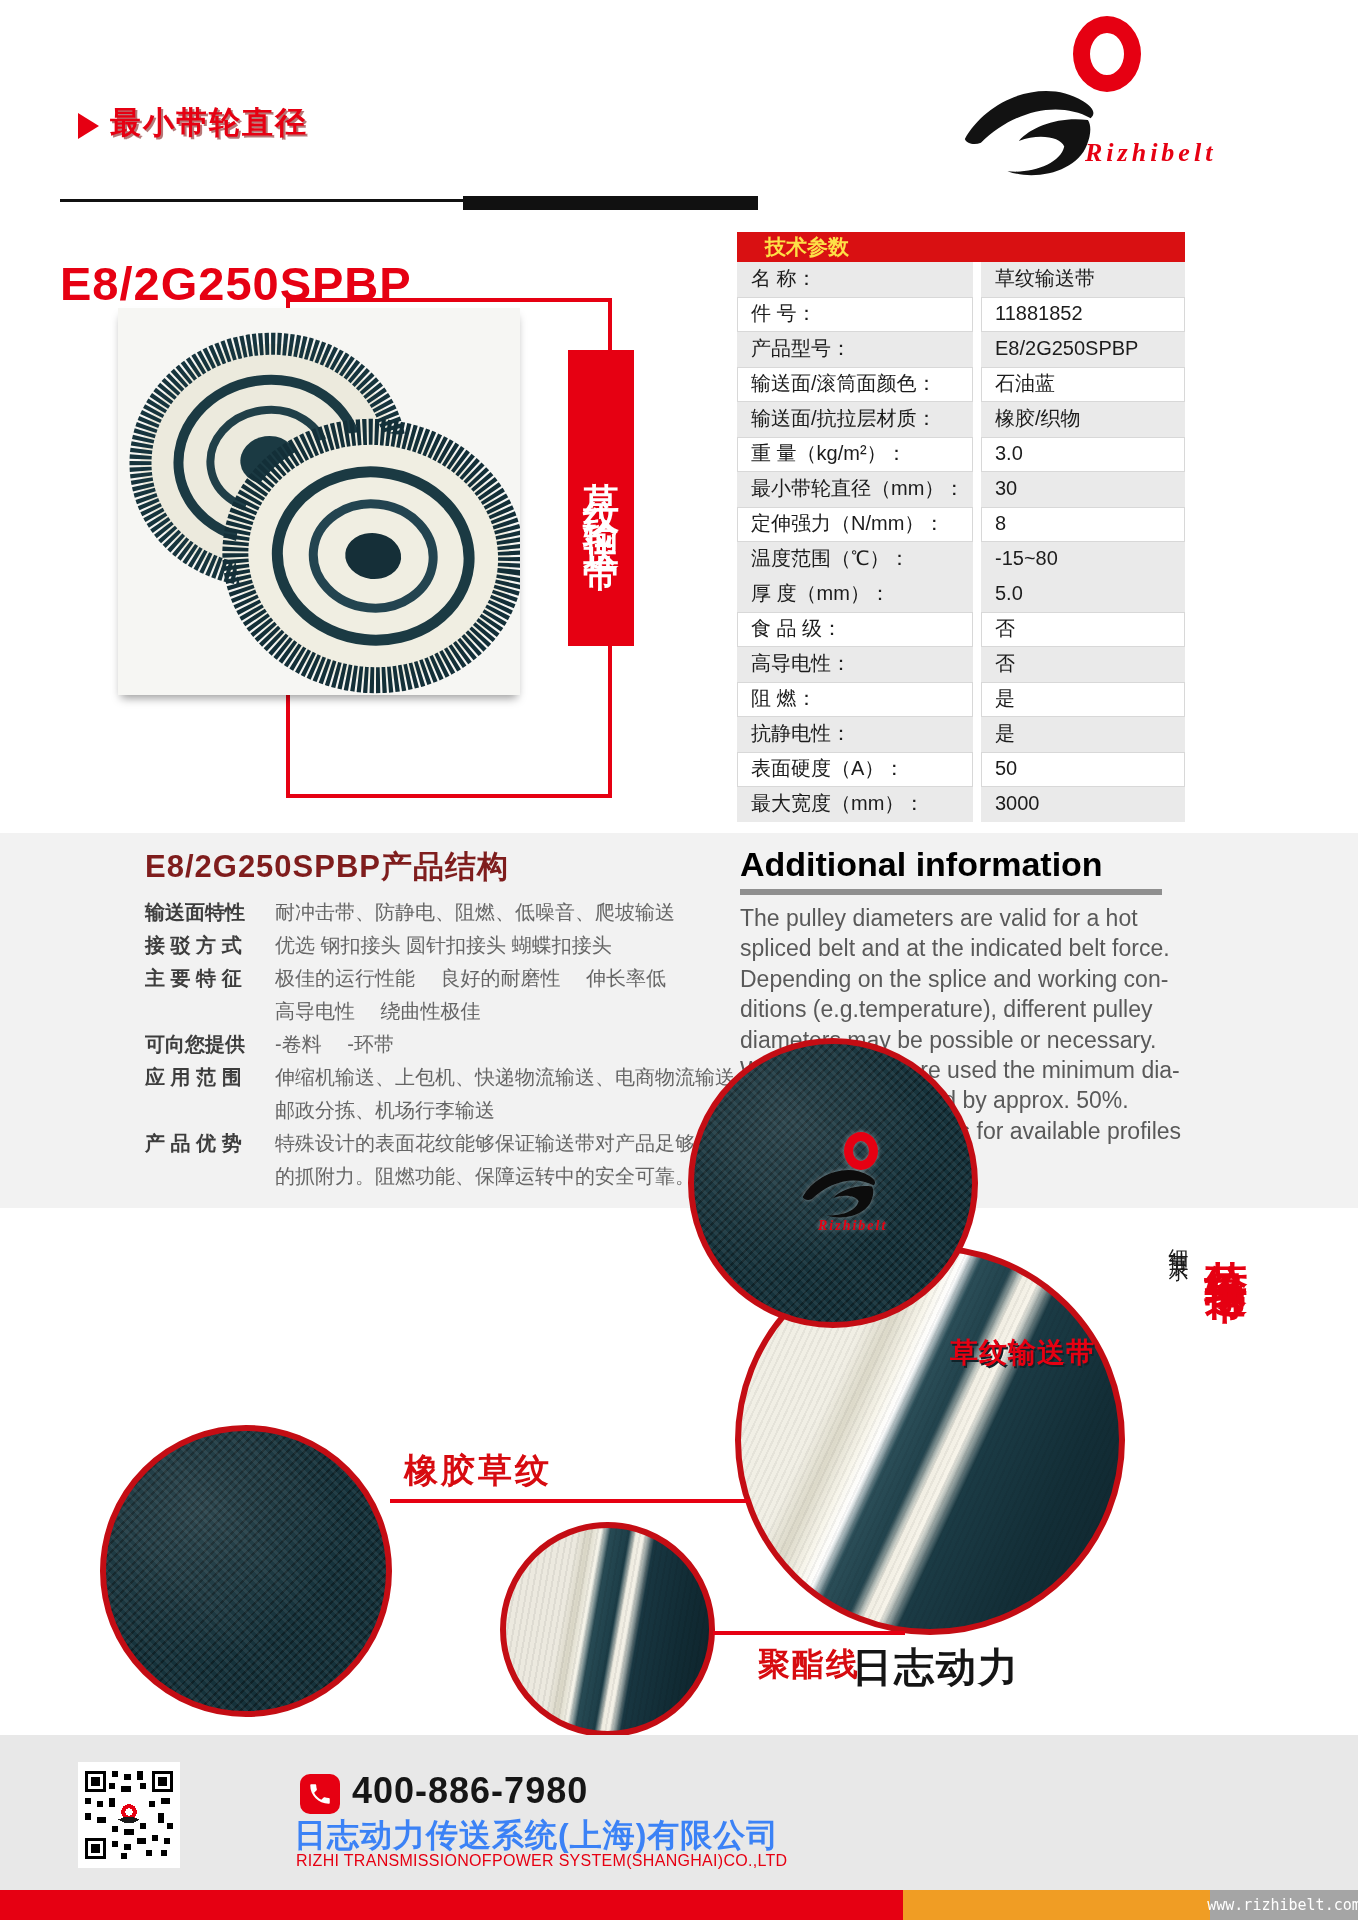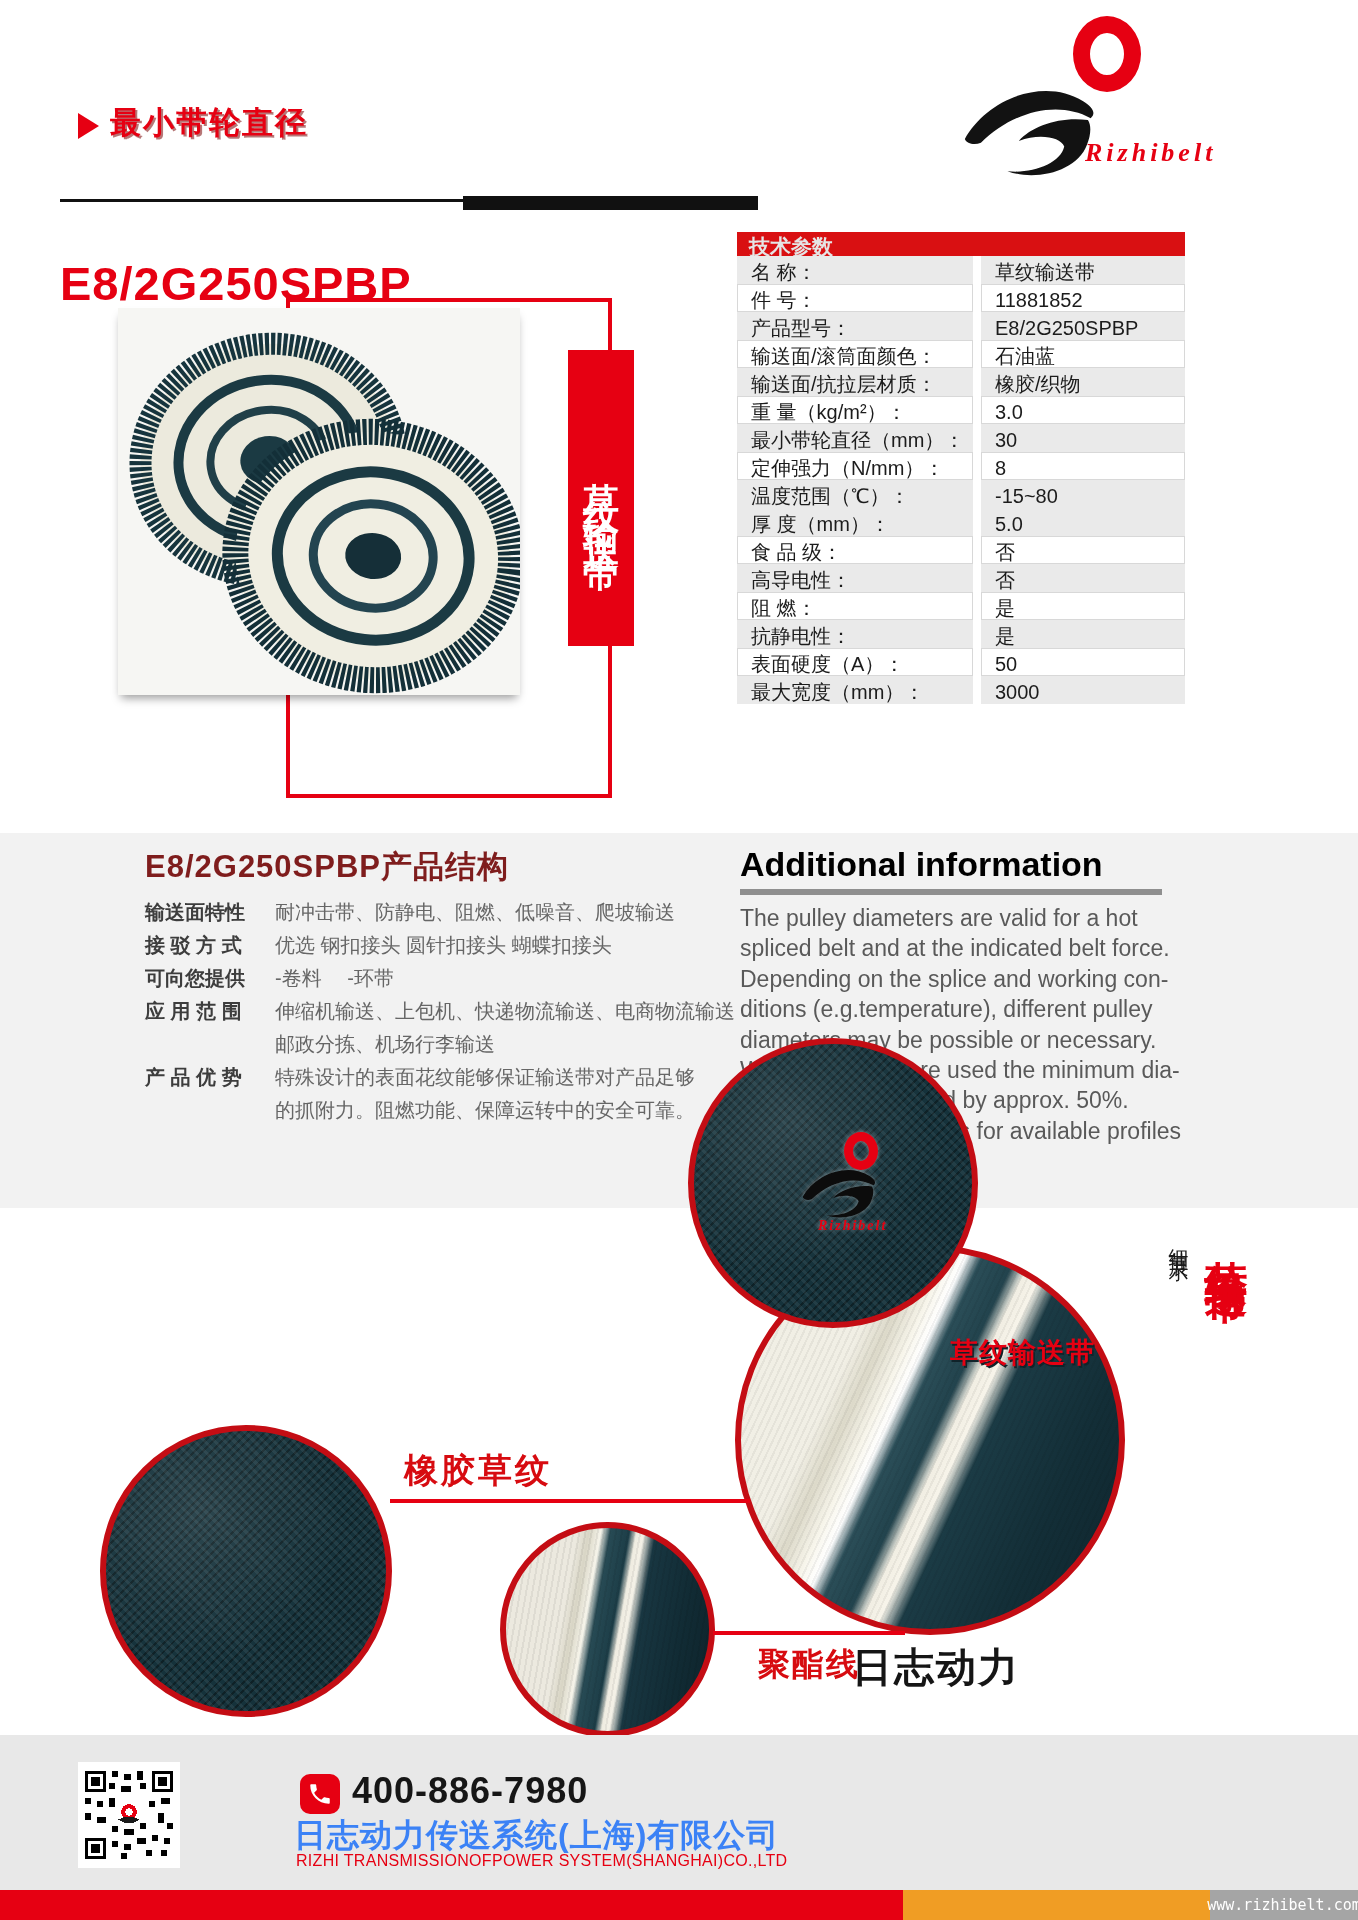--- a/index.html
+++ b/index.html
@@ -32,23 +32,23 @@
   .hero-outline{left:286px;top:298px;width:318px;height:492px;border:4px solid #e60012;}
   .hero-photo{left:118px;top:308px;width:402px;height:387px;background:#f6f6f3;
     box-shadow:0 6px 9px -3px rgba(0,0,0,.4);}
   .hero-label{left:568px;top:350px;width:66px;height:296px;background:#e60012;
     display:flex;align-items:center;justify-content:center;}
   .hero-label span{writing-mode:vertical-rl;text-orientation:upright;color:#fff;
     font-size:36px;font-weight:bold;letter-spacing:18px;line-height:66px;}
 
   
   .spec-table{left:737px;top:232px;width:448px;}
-  .spec-header{height:24px;background:#d91012;color:#e5e5e5;font-size:21px;font-weight:bold;
-    line-height:30px;padding-left:12px;box-sizing:border-box;}
-  .spec-row{display:flex;height:28px;}
+  .spec-header{height:30px;background:#d91012;color:#fde047;font-size:21px;font-weight:bold;
+    line-height:30px;padding-left:28px;box-sizing:border-box;}
+  .spec-row{display:flex;height:35px;}
   .spec-label,.spec-value{box-sizing:border-box;border:1px solid #d8d8d8;
     font-size:20px;line-height:30px;color:#1c1c1c;background:#fff;white-space:nowrap;overflow:hidden;}
   .spec-label{width:236px;padding-left:13px;margin-right:8px;}
   .spec-value{flex:1;padding-left:13px;}
   .spec-row.odd .spec-label,.spec-row.odd .spec-value{background:#eaeaea;border-color:#eaeaea;}
 
   
   .structure-band{left:0;top:833px;width:1358px;height:375px;background:#f2f2f2;}
   .structure-heading{left:145px;top:846px;font-size:31px;font-weight:800;color:#7f1d1d;letter-spacing:1px;}
   .structure-list{left:145px;top:896px;width:560px;}
@@ -238,20 +238,27 @@
     <div class="st-row">
       <div class="st-label">输送面特性</div>
       <div class="st-lines">
         <div>耐冲击带、防静电、阻燃、低噪音、爬坡输送</div>
       </div>
     </div>
     <div class="st-row">
       <div class="st-label">接 驳 方 式</div>
       <div class="st-lines">
         <div>优选 钢扣接头 圆针扣接头 蝴蝶扣接头</div>
+      </div>
+    </div>
+    <div class="st-row">
+      <div class="st-label">主 要 特 征</div>
+      <div class="st-lines">
+        <div>极佳的运行性能　 良好的耐磨性　 伸长率低</div>
+        <div>高导电性　 绕曲性极佳</div>
       </div>
     </div>
     <div class="st-row">
       <div class="st-label">可向您提供</div>
       <div class="st-lines">
         <div>-卷料　 -环带</div>
       </div>
     </div>
     <div class="st-row">
       <div class="st-label">应 用 范 围</div>

